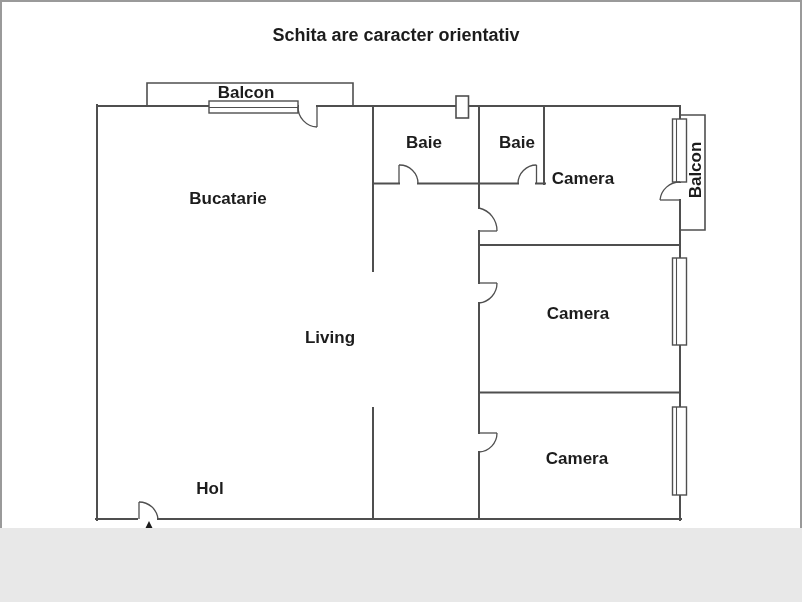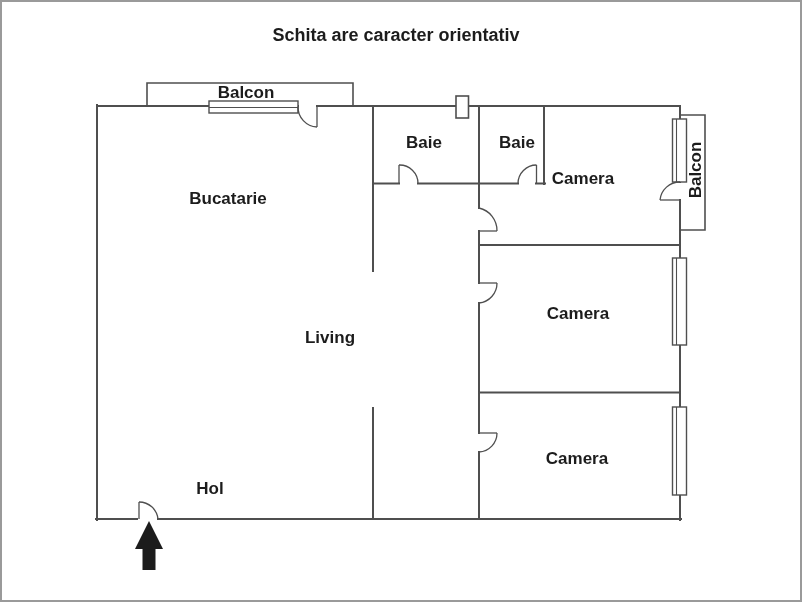--- a/index.html
+++ b/index.html
@@ -5,21 +5,21 @@
   :root{
     --wall:#4f4f4f;
     --text:#1c1c1c;
     --frame:#9a9a9a;
     --background:#ffffff;
     --arrow:#1c1c1c;
   }
   html,body{margin:0;padding:0;background:#e8e8e8;}
   .canvas{
     position:relative;
-    width:802px;height:602px;
+    width:802px;height:528px;
     background:var(--background);
     font-family:"Liberation Sans", sans-serif;
     overflow:hidden;
   }
   svg{display:block;width:802px;height:602px;}
   .wall{stroke:var(--wall);stroke-width:2;fill:none;stroke-linecap:square;}
   .wall-thin{stroke:var(--wall);stroke-width:1.6;fill:none;stroke-linecap:square;}
   .door{stroke:var(--wall);stroke-width:1.3;fill:none;}
   .window{stroke:var(--wall);stroke-width:1.4;fill:var(--background);}
   .winline{stroke:var(--wall);stroke-width:1.1;}

